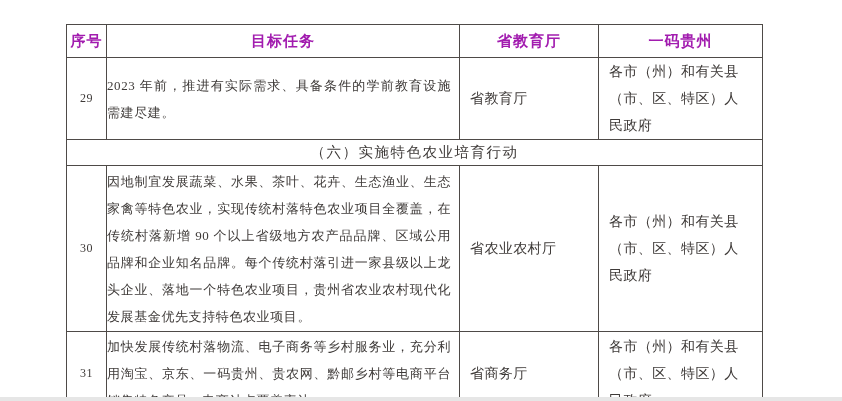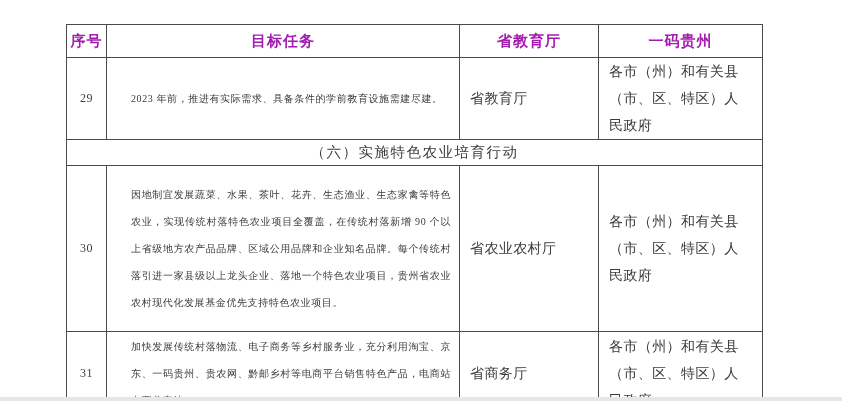--- a/index.html
+++ b/index.html
@@ -44,23 +44,23 @@
     text-align: center;
     letter-spacing: 1px;
     color: #a21caf;
   }
   td.num-cell {
     text-align: center;
     font-size: 12px;
     letter-spacing: 0.5px;
   }
   td.task-cell {
-    font-size: 10px;
+    font-size: 13px;
     line-height: 27px;
-    padding: 1px 8px 1px 24px;
+    padding: 1px 8px 1px 0;
     text-align: justify;
     text-align-last: left;
     letter-spacing: 0.6px;
     word-break: break-all;
   }
   td.unit-cell {
     text-align: left;
     font-size: 14px;
     line-height: 27px;
     padding: 0 10px;

